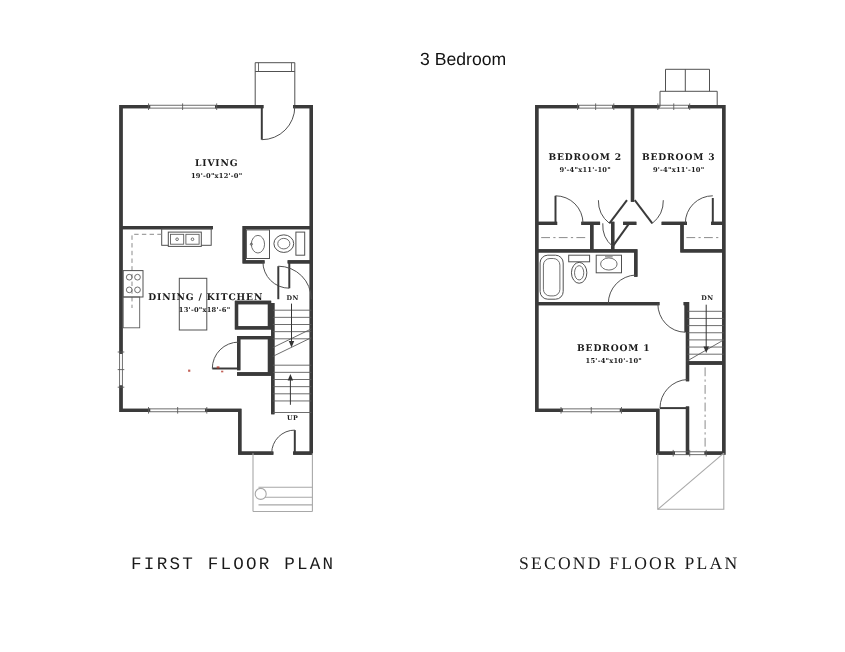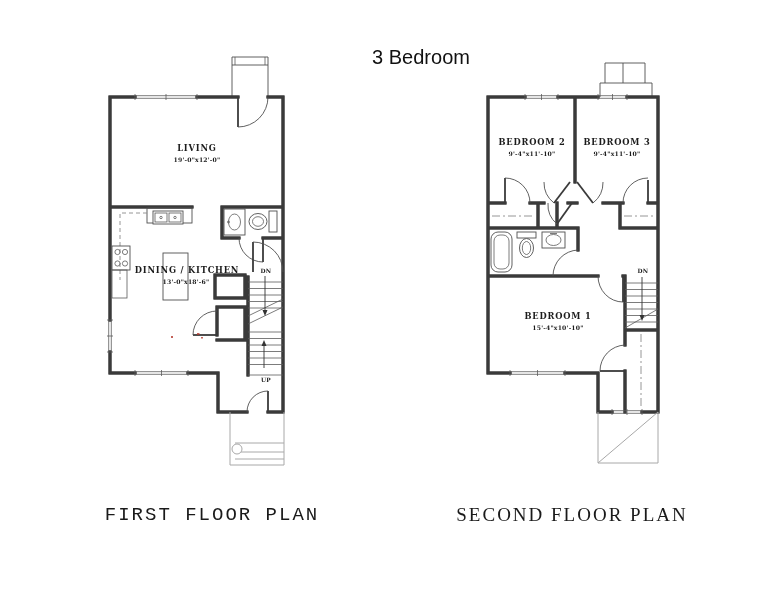--- a/index.html
+++ b/index.html
@@ -1,21 +1,21 @@
 <!DOCTYPE html>
 <html><head>
 <meta charset="utf-8">
 <style>
   html,body{margin:0;padding:0;background:#e8e8e8;}
   #stage{position:relative;width:768px;height:593px;background:#ffffff;overflow:hidden;
          font-family:"Liberation Sans",sans-serif;}
   .title{position:absolute;top:46px;left:321px;width:200px;text-align:center;
-         font-size:20px;color:#111;font-family:"Liberation Sans",sans-serif;}
+         font-size:16px;color:#111;font-family:"Liberation Sans",sans-serif;}
   .caption{position:absolute;top:504px;width:300px;text-align:center;
-           font-family:"Liberation Mono",monospace;font-size:19px;letter-spacing:2px;
+           font-family:"Liberation Mono",monospace;font-size:16px;letter-spacing:2px;
            color:#1a1a1a;white-space:nowrap;}
   #cap1{left:62px;}
   #cap2{left:422px;font-family:Liberation Serif, serif;}
   svg{position:absolute;overflow:visible;}
   #fp1{left:85px;top:45px;}
   #fp2{left:465px;top:45px;}
   .wall{stroke:#3a3a3a;stroke-width:3;fill:none;stroke-linecap:square;}
   .wallcore{stroke:#ffffff;stroke-width:1.3;fill:none;stroke-linecap:square;}
   .thin{stroke:#4f4f4f;stroke-width:0.9;fill:none;}
   .thin2{stroke:#5a5a5a;stroke-width:0.8;fill:none;}

